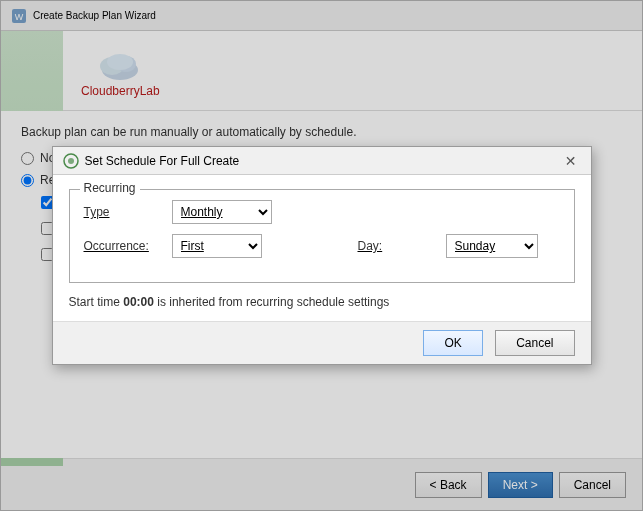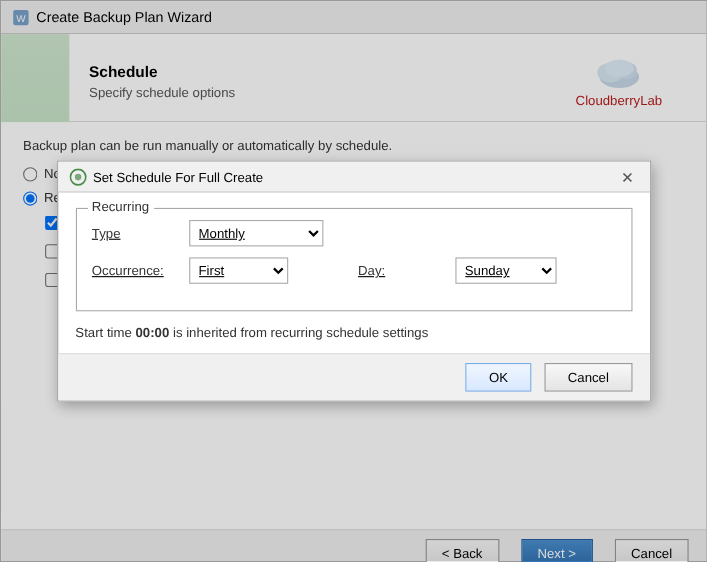--- a/index.html
+++ b/index.html
@@ -32,21 +32,21 @@
       display: flex;
       align-items: center;
       gap: 6px;
       height: 30px;
     }
     .title-bar-icon {
       width: 16px;
       height: 16px;
     }
     .title-bar-text {
-      font-size: 13px;
+      font-size: 10px;
       color: #000;
       flex: 1;
     }
 
     
     .wizard-header {
       padding: 16px 20px 10px 80px;
       border-bottom: 1px solid #ddd;
       min-height: 80px;
       display: flex;
@@ -172,24 +172,24 @@
     .spin-btn + .spin-btn {
       border-top: 1px solid #aaa;
     }
 
     
     .wizard-bottom {
       border-top: 1px solid #ddd;
       padding: 8px 16px;
       display: flex;
       justify-content: flex-end;
-      gap: 20px;
+      gap: 6px;
       background: #f0f0f0;
-      height: 29px;
-      align-items: flex-start;
+      height: 52px;
+      align-items: center;
     }
     .nav-btn {
       height: 26px;
       padding: 0 14px;
       font-size: 12px;
       border: 1px solid #999;
       background: linear-gradient(to bottom, #f8f8f8, #e8e8e8);
       cursor: pointer;
       min-width: 60px;
     }
@@ -356,24 +356,20 @@
   <div class="wizard-left-bar">
     <svg class="wizard-left-bar-icon" width="50" height="60" viewBox="0 0 50 60">
       <ellipse cx="25" cy="20" rx="20" ry="14" fill="#6aaa6a" opacity="0.7"></ellipse>
       <ellipse cx="15" cy="25" rx="14" ry="10" fill="#5a9a5a" opacity="0.7"></ellipse>
       <ellipse cx="35" cy="25" rx="14" ry="10" fill="#5a9a5a" opacity="0.7"></ellipse>
       <rect x="20" y="28" width="10" height="20" fill="#7a5a3a" opacity="0.6"></rect>
     </svg>
   </div>
 
   <div class="wizard-header">
-    <div class="wizard-header-text">
-      <h2>Schedule</h2>
-      <p>Specify schedule options</p>
-    </div>
     <div class="cloudberry-logo">
       <svg class="logo-icon" width="48" height="32" viewBox="0 0 48 32">
         <ellipse cx="24" cy="20" rx="18" ry="10" fill="#c8d8e8"></ellipse>
         <ellipse cx="16" cy="16" rx="12" ry="9" fill="#d8e8f0"></ellipse>
         <ellipse cx="30" cy="14" rx="10" ry="8" fill="#d0e0f0"></ellipse>
         <ellipse cx="24" cy="12" rx="13" ry="8" fill="#e0eef8"></ellipse>
       </svg>
       <span class="logo-text">CloudberryLab</span>
     </div>
   </div>
@@ -449,38 +445,38 @@
         </button>
       </div>
 
       <div class="modal-content">
 
         <div class="group-box">
           <span class="group-box-title">Recurring</span>
 
           <div class="form-row">
             <span class="form-label">Type</span>
-            <select class="select-field" style="width: 122px;">
+            <select class="select-field" style="width: 100px;">
               <option>Monthly</option>
               <option>Weekly</option>
               <option>Daily</option>
               <option>Once</option>
             </select>
           </div>
 
           <div class="form-row">
             <span class="form-label">Occurrence:</span>
             <select class="select-field" style="width: 90px;">
               <option>First</option>
               <option>Second</option>
               <option>Third</option>
               <option>Fourth</option>
               <option>Last</option>
             </select>
-            <span style="margin-left: 56px;" class="form-label">Day:</span>
+            <span style="margin-left: 88px;" class="form-label">Day:</span>
             <select class="select-field" style="width: 92px;">
               <option>Sunday</option>
               <option>Monday</option>
               <option>Tuesday</option>
               <option>Wednesday</option>
               <option>Thursday</option>
               <option>Friday</option>
               <option>Saturday</option>
             </select>
           </div>

